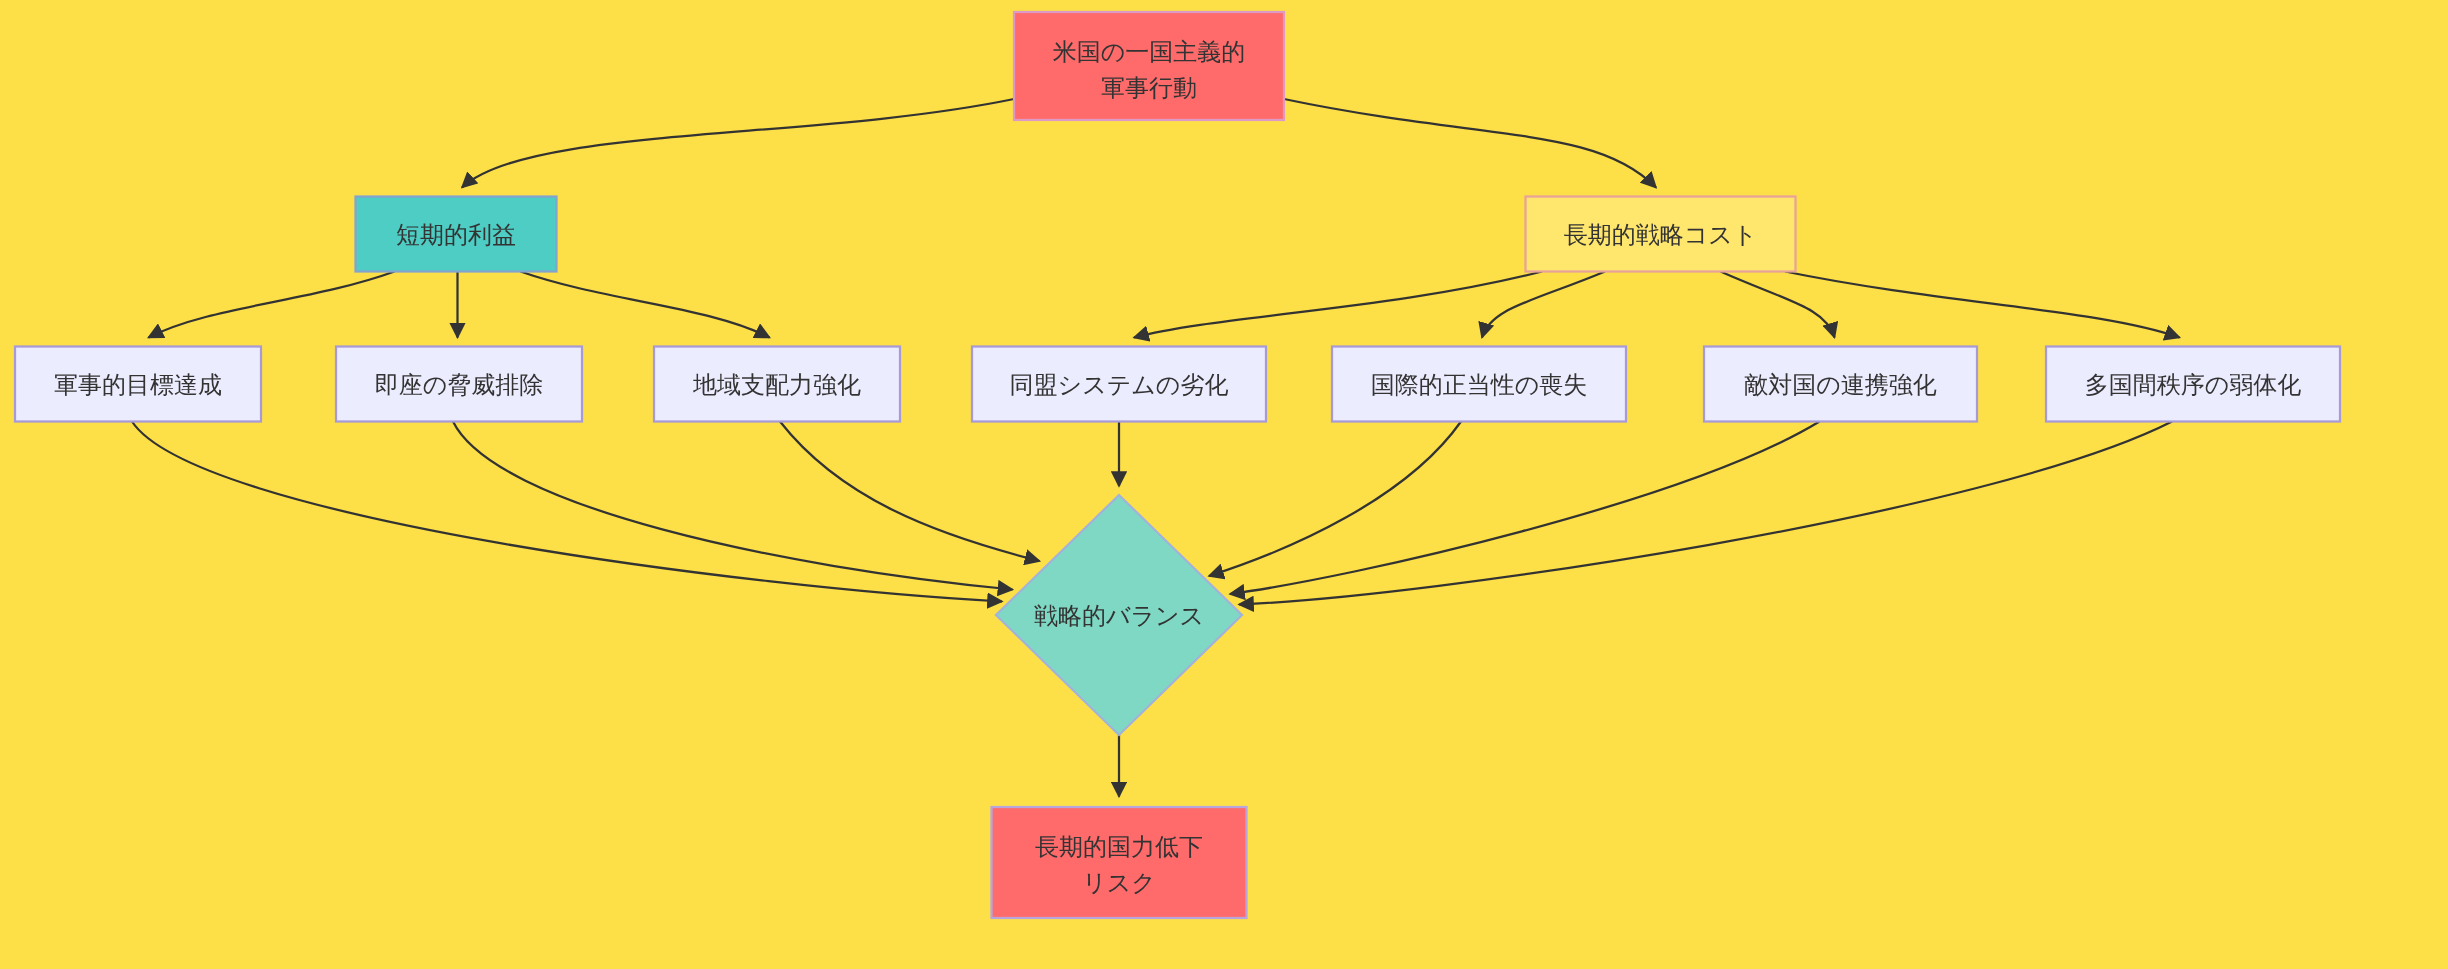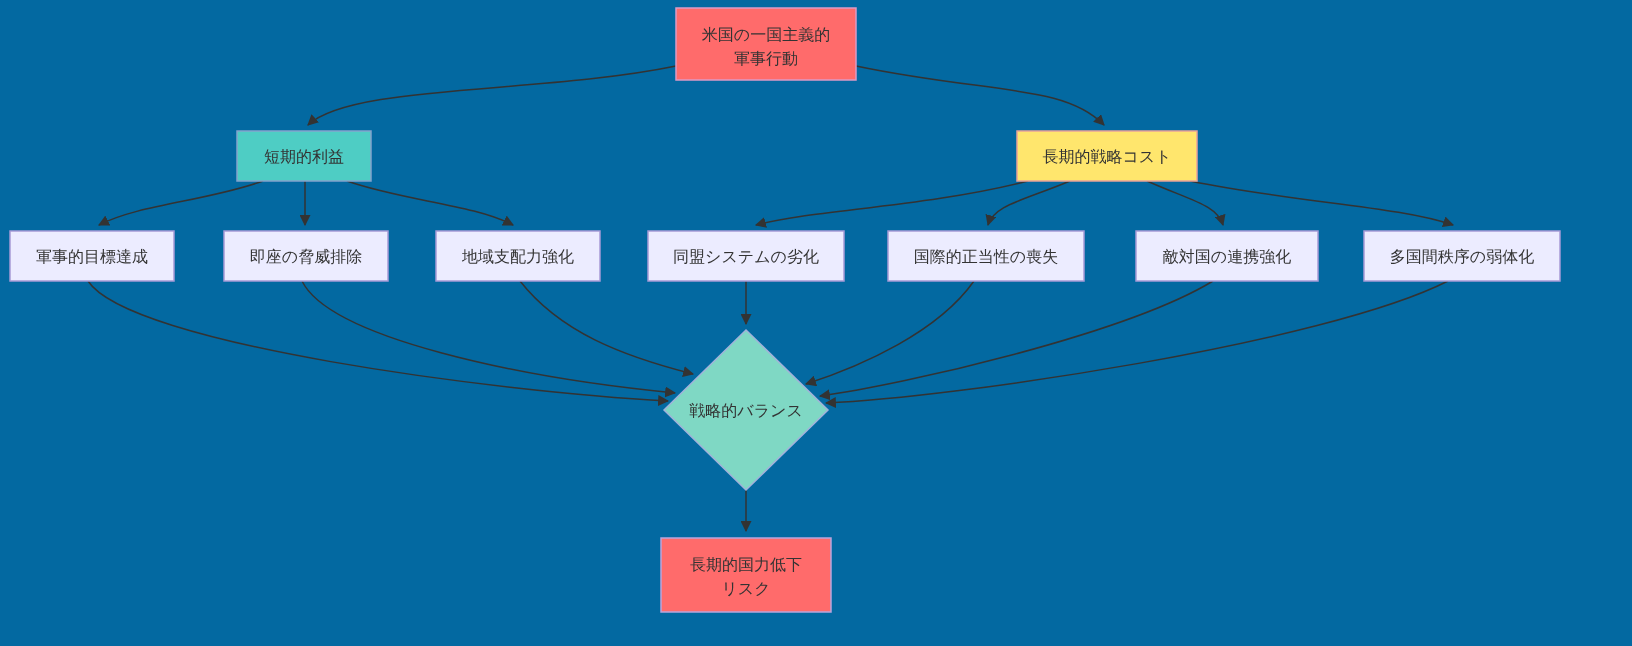--- a/index.html
+++ b/index.html
@@ -5,21 +5,21 @@
   html, body {
     margin: 0;
     padding: 0;
     background: #ffffff;
     font-family: "Liberation Sans", "DejaVu Sans", sans-serif;
   }
   .diagram-wrap {
     width: 1632px;
     height: 646px;
     position: relative;
-    background: #0369a1;
+    background: #fde047;
   }
   svg { display: block; }
   .edge {
     fill: none;
     stroke: #333333;
     stroke-width: 1.5;
   }
   .node-rect {
     stroke-width: 1.5;
   }

